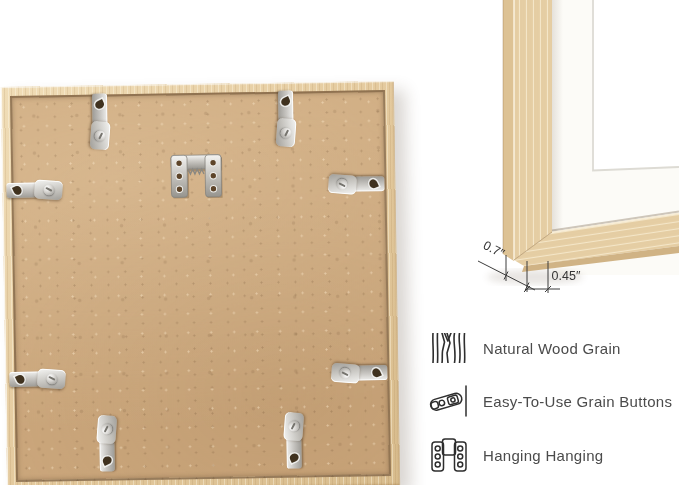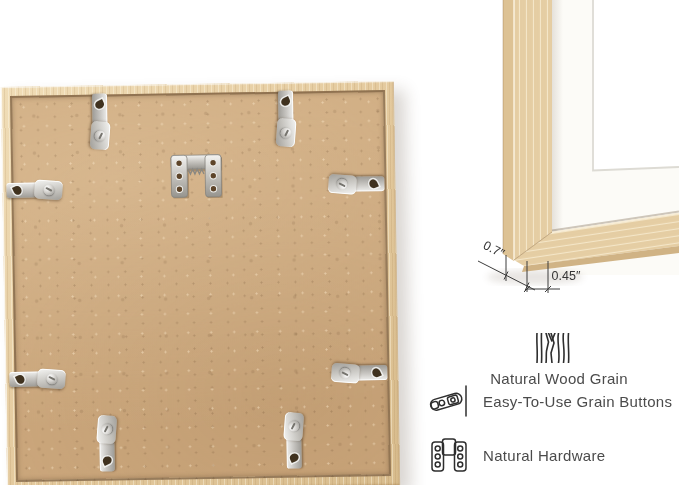--- a/index.html
+++ b/index.html
@@ -199,21 +199,21 @@
       <line x1="87" y1="289" x2="120" y2="289"></line>
       <line x1="84" y1="292" x2="90" y2="286"></line>
       <line x1="105" y1="292" x2="111" y2="286"></line>
     </g>
     <text transform="translate(52,253) rotate(27)" text-anchor="middle" font-size="12.5" fill="#363636" font-family="Liberation Sans, sans-serif">0.7″</text>
     <text x="126" y="280" text-anchor="middle" font-size="12.5" fill="#363636" font-family="Liberation Sans, sans-serif">0.45″</text>
   </svg>
 
   <div class="features">
 
-    <div class="feat-row" style="top:4px;flex-direction:column;">
+    <div class="feat-row" style="top:4px;">
       <span class="feat-icon">
         <svg width="37" height="30" viewBox="0 0 37 30" fill="none" stroke="#2e2e2e" stroke-width="1.6" stroke-linecap="round" stroke-linejoin="round">
           <path d="M2,0 C1.4,9 2.8,18 2,30"></path>
           <path d="M6.5,0 C6,10 7.2,20 6.5,30"></path>
           <path d="M11,0 L13.5,9 L11.5,18 C11,22 11.6,26 11,30"></path>
           <path d="M16,0 L19,10 L16,20 L17,30"></path>
           <path d="M13.5,0 L16.8,8 L20,0"></path>
           <path d="M23.5,0 C21.6,9 25.4,18 23.5,30"></path>
           <path d="M28.5,0 C27,8 30.4,16 28.5,30"></path>
           <path d="M33.5,0 C32.6,10 34.4,20 33.5,30"></path>
@@ -245,17 +245,17 @@
           <rect x="2" y="5" width="11.5" height="29" rx="3"></rect>
           <rect x="24.5" y="5" width="11.5" height="29" rx="3"></rect>
           <circle cx="7.7" cy="11.5" r="2.5"></circle>
             <circle cx="7.7" cy="19.5" r="2.5"></circle>
             <circle cx="7.7" cy="27.5" r="2.5"></circle>
           <circle cx="30.2" cy="11.5" r="2.5"></circle>
             <circle cx="30.2" cy="19.5" r="2.5"></circle>
             <circle cx="30.2" cy="27.5" r="2.5"></circle>
         </svg>
       </span>
-      <span class="feat-label">Natural Hardware</span>
+      <span class="feat-label">Hanging Hanging</span>
     </div>
 
   </div>
 </div>
 
 </body></html>

